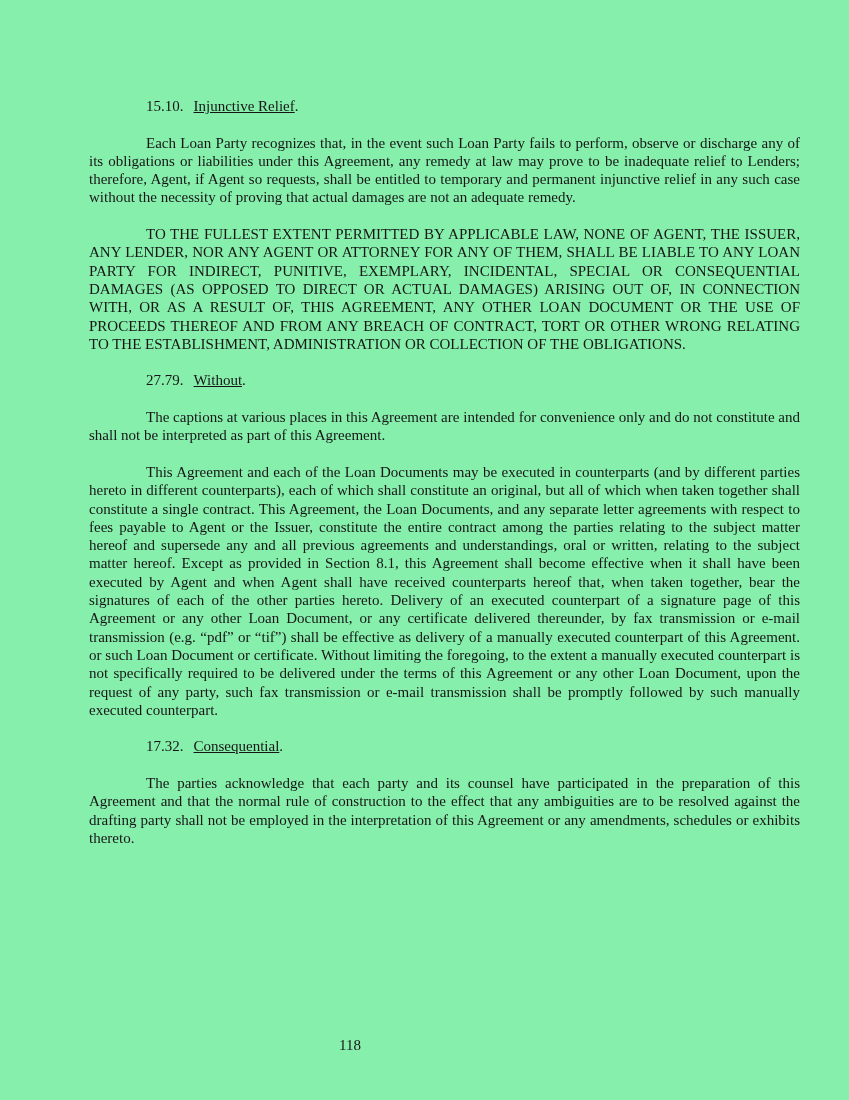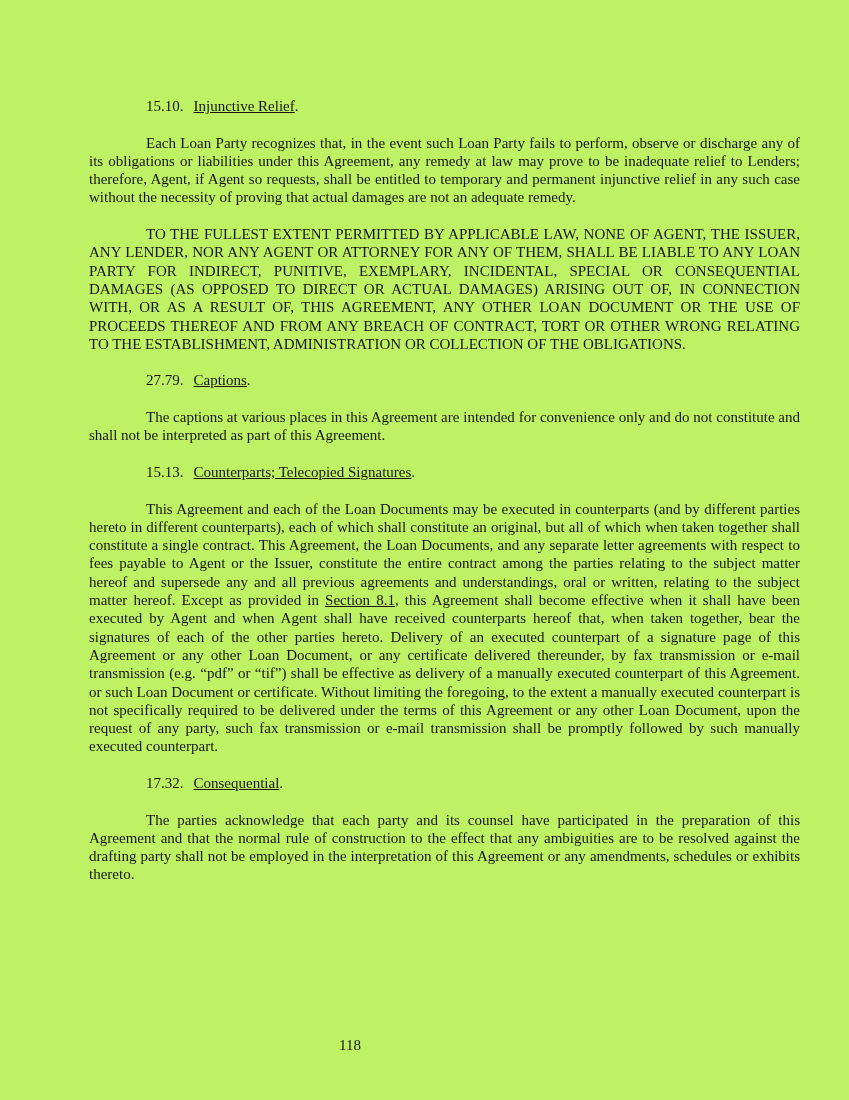--- a/index.html
+++ b/index.html
@@ -8,21 +8,21 @@
     height: 1100px;
     background: #ffffff;
     position: relative;
     font-family: "Liberation Serif", serif;
     color: #161616;
     overflow: hidden;
   }
   .page {
     position: absolute;
     inset: 0;
-    background: #bef264;
+    background: #86efac;
   }
   .content {
     position: absolute;
     left: 89px;
     top: 97px;
     width: 711px;
   }
   .content p {
     margin: 0 0 18.3px 0;
     font-size: 15px;
@@ -31,41 +31,40 @@
   .heading {
     text-indent: 57px;
     white-space: nowrap;
   }
   .heading .num { margin-right: 10px; }
   .heading .ttl { text-decoration: underline; }
   .para {
     text-align: justify;
     text-indent: 57px;
   }
-  .u { text-decoration: underline; }
+  .u { }
   .page-number {
     position: absolute;
     top: 1036px;
     left: 0;
     width: 700px;
     text-align: center;
     font-size: 15px;
     line-height: 18.3px;
     color: #161616;
   }
 </style>
 </head>
 <body>
 
 <div class="page">
   <div class="content">
       <p class="heading"><span class="num">15.10.</span><span class="ttl">Injunctive Relief</span><span>.</span></p>
       <p class="para"><span>Each Loan Party recognizes that, in the event such Loan Party fails to perform, observe or discharge any of its obligations or liabilities under this Agreement, any remedy at law may prove to be inadequate relief to Lenders; therefore, Agent, if Agent so requests, shall be entitled to temporary and permanent injunctive relief in any such case without the necessity of proving that actual damages are not an adequate remedy.</span></p>
       <p class="para"><span>TO THE FULLEST EXTENT PERMITTED BY APPLICABLE LAW, NONE OF AGENT, THE ISSUER, ANY LENDER, NOR ANY AGENT OR ATTORNEY FOR ANY OF THEM, SHALL BE LIABLE TO ANY LOAN PARTY FOR INDIRECT, PUNITIVE, EXEMPLARY, INCIDENTAL, SPECIAL OR CONSEQUENTIAL DAMAGES (AS OPPOSED TO DIRECT OR ACTUAL DAMAGES) ARISING OUT OF, IN CONNECTION WITH, OR AS A RESULT OF, THIS AGREEMENT, ANY OTHER LOAN DOCUMENT OR THE USE OF PROCEEDS THEREOF AND FROM ANY BREACH OF CONTRACT, TORT OR OTHER WRONG RELATING TO THE ESTABLISHMENT, ADMINISTRATION OR COLLECTION OF THE OBLIGATIONS.</span></p>
-      <p class="heading"><span class="num">27.79.</span><span class="ttl">Captions</span><span>.</span></p>
+      <p class="heading"><span class="num">27.79.</span><span class="ttl">Without</span><span>.</span></p>
       <p class="para"><span>The captions at various places in this Agreement are intended for convenience only and do not constitute and shall not be interpreted as part of this Agreement.</span></p>
-      <p class="heading"><span class="num">15.13.</span><span class="ttl">Counterparts; Telecopied Signatures</span><span>.</span></p>
       <p class="para"><span>This Agreement and each of the Loan Documents may be executed in counterparts (and by different parties hereto in different counterparts), each of which shall constitute an original, but all of which when taken together shall constitute a single contract.  This Agreement, the Loan Documents, and any separate letter agreements with respect to fees payable to Agent or the Issuer, constitute the entire contract among the parties relating to the subject matter hereof and supersede any and all previous agreements and understandings, oral or written, relating to the subject matter hereof.  Except as provided in </span><span class="u">Section 8.1</span><span>, this Agreement shall become effective when it shall have been executed by Agent and when Agent shall have received counterparts hereof that, when taken together, bear the signatures of each of the other parties hereto.  Delivery of an executed counterpart of a signature page of this Agreement or any other Loan Document, or any certificate delivered thereunder, by fax transmission or e-mail transmission (e.g. “pdf” or “tif”) shall be effective as delivery of a manually executed counterpart of this Agreement.  or such Loan Document or certificate.  Without limiting the foregoing, to the extent a manually executed counterpart is not specifically required to be delivered under the terms of this Agreement or any other Loan Document, upon the request of any party, such fax transmission or e-mail transmission shall be promptly followed by such manually executed counterpart.</span></p>
       <p class="heading"><span class="num">17.32.</span><span class="ttl">Consequential</span><span>.</span></p>
       <p class="para"><span>The parties acknowledge that each party and its counsel have participated in the preparation of this Agreement and that the normal rule of construction to the effect that any ambiguities are to be resolved against the drafting party shall not be employed in the interpretation of this Agreement or any amendments, schedules or exhibits thereto.</span></p>
     </div>
   <div class="page-number">118</div>
 </div>
 
 </body></html>

